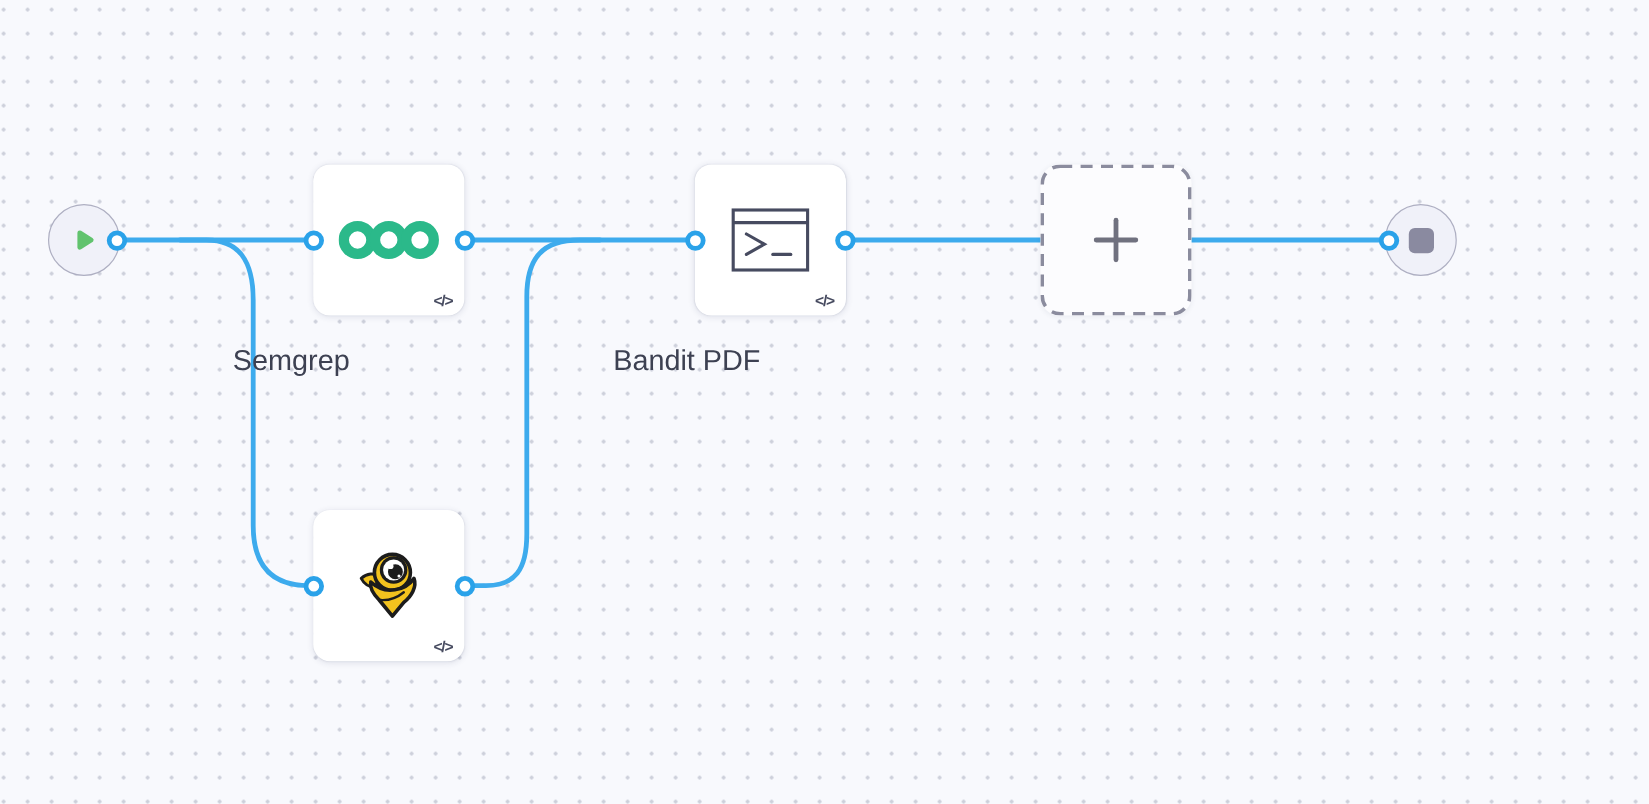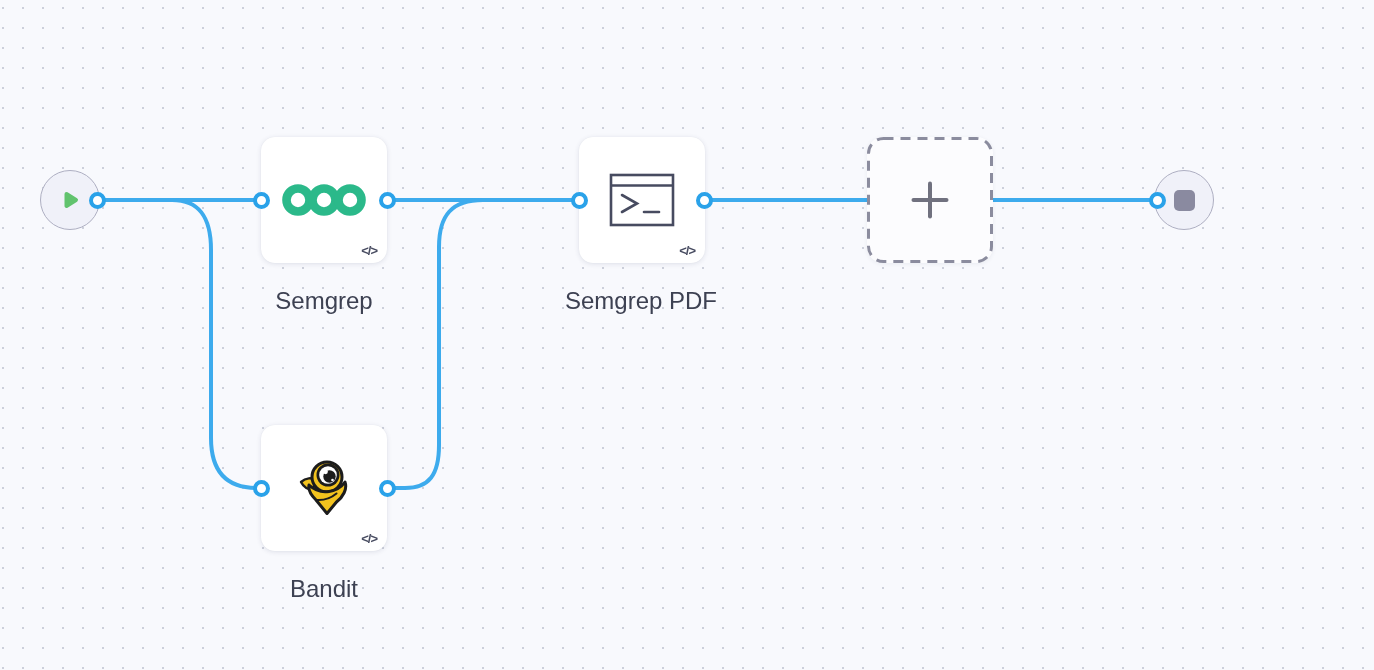--- a/index.html
+++ b/index.html
@@ -63,21 +63,21 @@
   }
   .add-step svg.dash{position:absolute;left:0;top:0;}
   .dash rect{fill:none;stroke:var(--dashed-border);stroke-width:3;stroke-dasharray:10 7;}
   .plus-stroke{stroke:#70717f;stroke-width:4;stroke-linecap:round;}
 
   .port{
     position:absolute;width:17px;height:17px;border-radius:50%;
     background:#ffffff;border:4.5px solid var(--port-blue);
   }
   .node-label{
-    position:absolute;width:260px;text-align:center;
+    position:absolute;width:260px;
     font-size:24px;color:var(--label-text);
   }
 </style>
 </head>
 <body>
 
 <div class="canvas">
 
   <svg class="edges">
     <path class="edge" d="M 97 200 H 261"></path>
@@ -110,32 +110,31 @@
       <path d="M17 29 C24 35.5 31 36.5 37 35.5 C44 34.5 49.5 31 53 26 C55.5 33 51 41 44.5 46 L35 57.5 L24 44 C18.5 38.5 16 33.5 17 29 Z" fill="var(--bandit-yellow)" stroke="#1c1c1c" stroke-width="3" stroke-linejoin="round"></path>
       <path d="M25 44 C32 44.5 39 42 44.5 37.5" fill="none" stroke="#1c1c1c" stroke-width="2" stroke-linecap="round"></path>
       <circle cx="36" cy="19" r="11.5" fill="#1c1c1c"></circle>
       <circle cx="36" cy="19" r="8.8" fill="#ffffff"></circle>
       <circle cx="37.5" cy="20.5" r="6.2" fill="#1c1c1c"></circle>
       <circle cx="33.5" cy="15.8" r="2.4" fill="#ffffff"></circle>
       <circle cx="40.5" cy="24" r="1.3" fill="#ffffff"></circle>
     </svg>
     <span class="chip">&lt;/&gt;</span>
   </div>
-  <div class="node-label" style="left:194px;top:575px;">Bandit</div>
 
   <div class="card" style="left:579px;top:137px;">
     <svg width="68" height="56" viewBox="0 0 68 56">
       <rect class="term-stroke" x="3" y="3" width="62" height="50"></rect>
       <line class="term-stroke" x1="3" y1="13.5" x2="65" y2="13.5"></line>
       <path class="term-stroke" d="M14 23 L29 31.5 L14 40" stroke-linecap="round" stroke-linejoin="round"></path>
       <line class="term-stroke" x1="36" y1="40" x2="51" y2="40" stroke-linecap="round"></line>
     </svg>
     <span class="chip">&lt;/&gt;</span>
   </div>
-  <div class="node-label" style="left:511px;top:287px;">Semgrep PDF</div>
+  <div class="node-label" style="left:511px;top:287px;">Bandit PDF</div>
 
   <div class="add-step" style="left:867px;top:137px;">
     <svg class="dash" width="126" height="126">
       <rect x="1.5" y="1.5" width="123" height="123" rx="15"></rect>
     </svg>
     <svg width="40" height="40" viewBox="0 0 40 40">
       <line class="plus-stroke" x1="20" y1="3.5" x2="20" y2="36.5"></line>
       <line class="plus-stroke" x1="3.5" y1="20" x2="36.5" y2="20"></line>
     </svg>
   </div>

